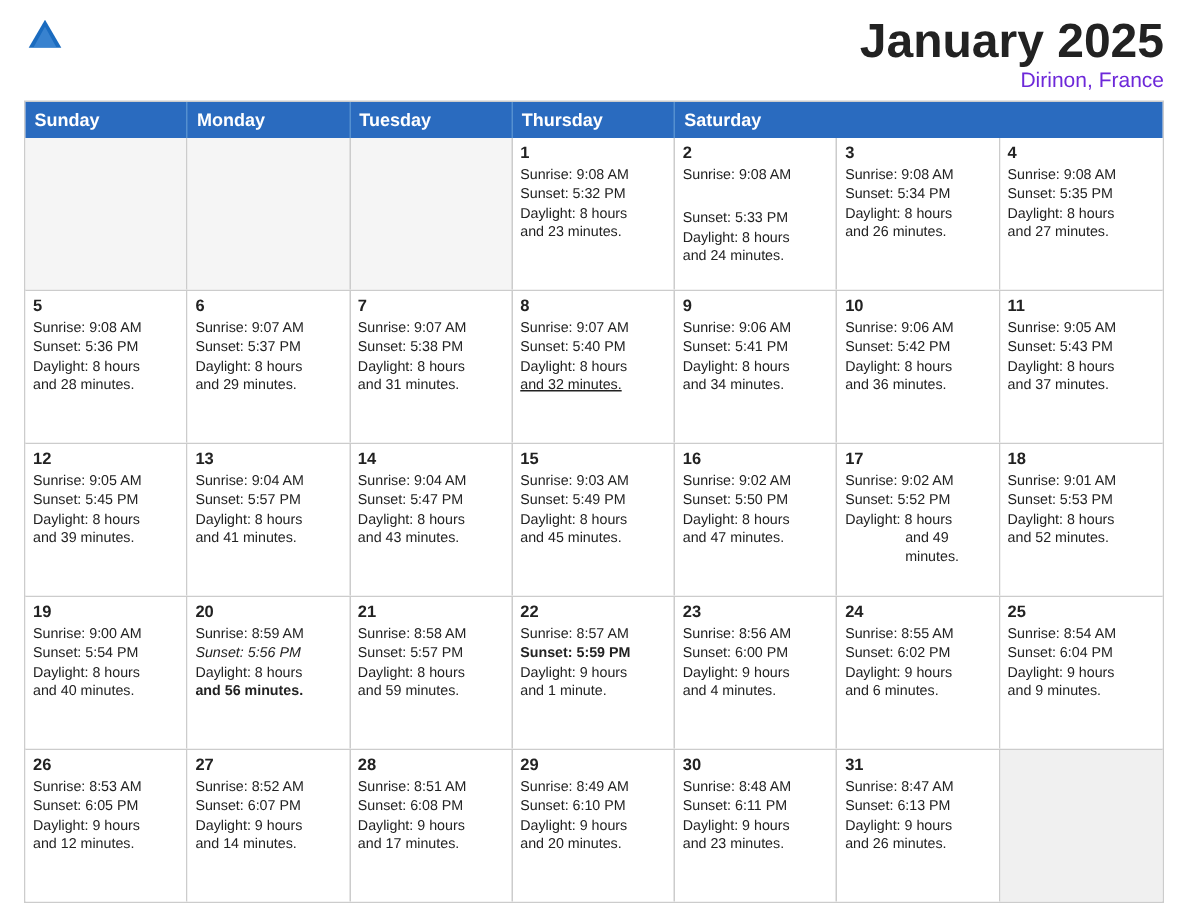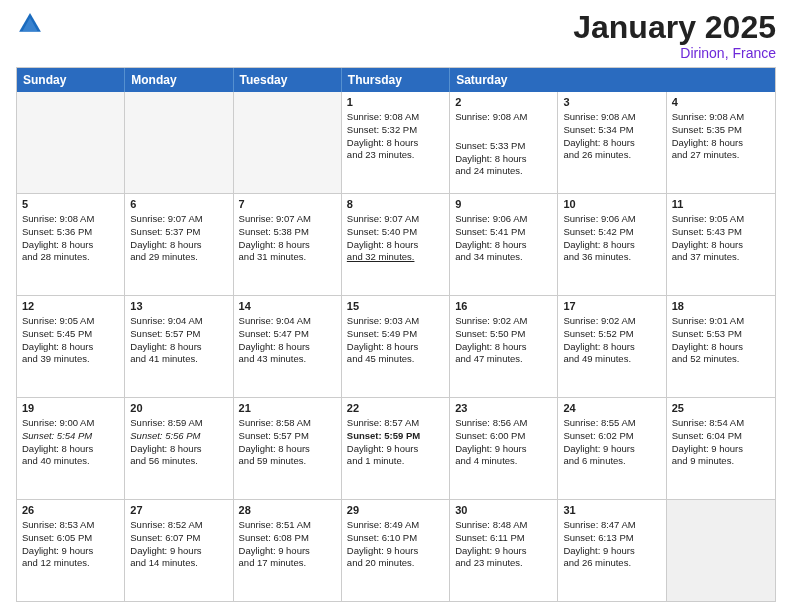--- a/index.html
+++ b/index.html
@@ -247,44 +247,44 @@
             <span style="display: block;">Sunrise: 9:02 AM</span>
             <span style="display: block;">Sunset: 5:50 PM</span>
             <span style="display: block;">Daylight: 8 hours</span>
             <span style="display: block;">and 47 minutes.</span>
           </div>
           <div class="cal-cell">
             <span class="day-num">17</span>
             <span style="display: block;">Sunrise: 9:02 AM</span>
             <span style="display: block;">Sunset: 5:52 PM</span>
             <span style="display: block;">Daylight: 8 hours</span>
-            <span style="display: block;">and 49 minutes.</span>
+            <span style="display: block; margin-left: 40px;">and 49 minutes.</span>
           </div>
           <div class="cal-cell">
             <span class="day-num">18</span>
             <span style="display: block;">Sunrise: 9:01 AM</span>
             <span style="display: block;">Sunset: 5:53 PM</span>
             <span style="display: block;">Daylight: 8 hours</span>
             <span style="display: block;">and 52 minutes.</span>
           </div>
         </div>
         <div class="cal-row">
           <div class="cal-cell">
             <span class="day-num">19</span>
             <span style="display: block;">Sunrise: 9:00 AM</span>
-            <span style="display: block; font-style: italic;">Sunset: 5:54 PM</span>
+            <span style="display: block;">Sunset: 5:54 PM</span>
             <span style="display: block;">Daylight: 8 hours</span>
             <span style="display: block;">and 40 minutes.</span>
           </div>
           <div class="cal-cell">
             <span class="day-num">20</span>
             <span style="display: block;">Sunrise: 8:59 AM</span>
             <span style="display: block; font-style: italic;">Sunset: 5:56 PM</span>
             <span style="display: block;">Daylight: 8 hours</span>
-            <span style="display: block;">and 56 minutes.</span>
+            <span style="display: block; font-weight: bold;">and 56 minutes.</span>
           </div>
           <div class="cal-cell">
             <span class="day-num">21</span>
             <span style="display: block;">Sunrise: 8:58 AM</span>
             <span style="display: block;">Sunset: 5:57 PM</span>
             <span style="display: block;">Daylight: 8 hours</span>
             <span style="display: block;">and 59 minutes.</span>
           </div>
           <div class="cal-cell">
             <span class="day-num">22</span>

